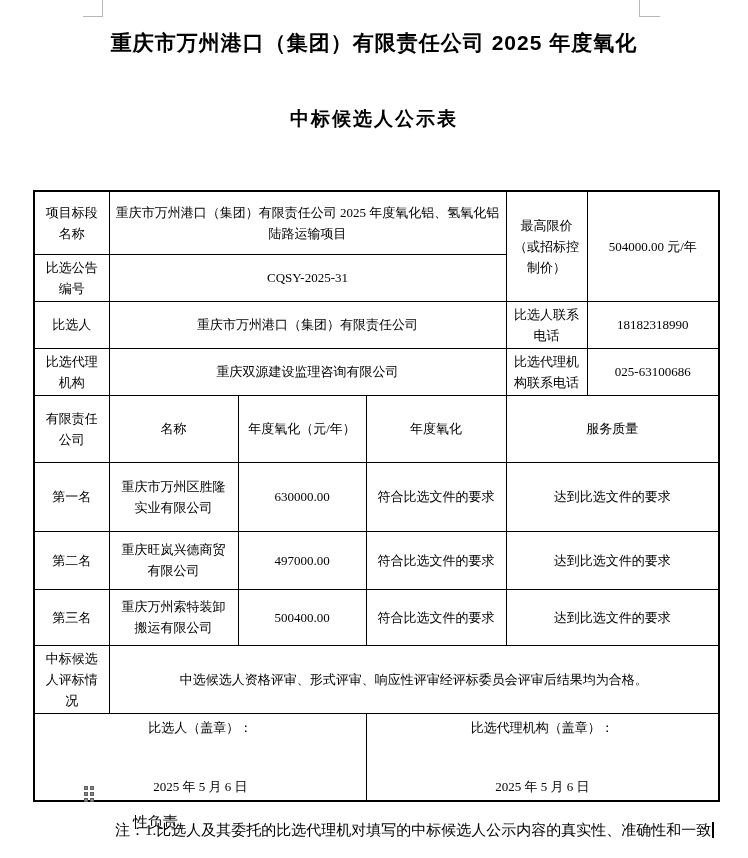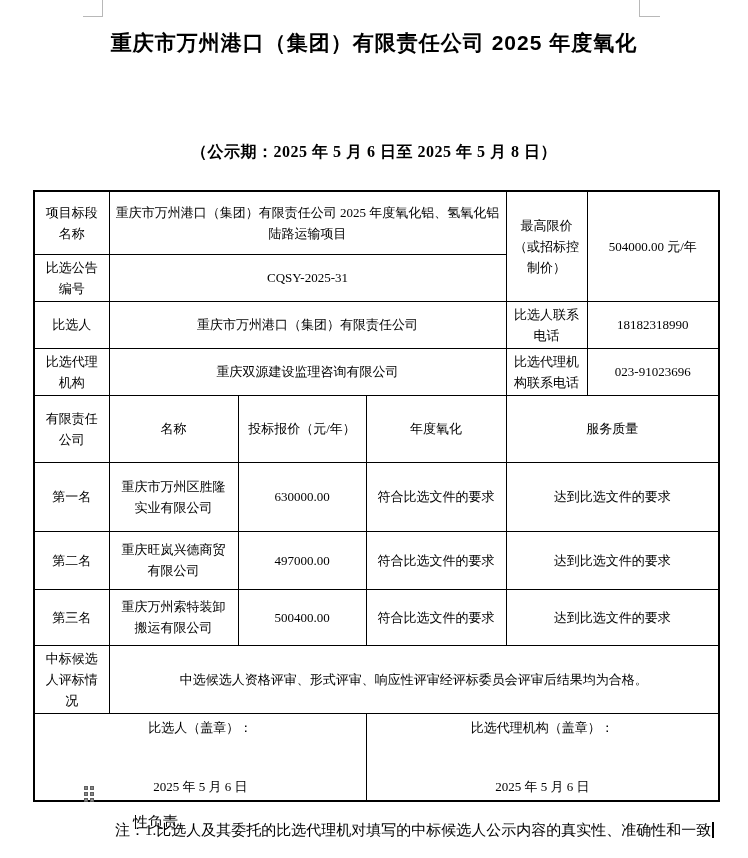--- a/index.html
+++ b/index.html
@@ -66,21 +66,21 @@
 <body>
 
 <div class="page abs" style="left:0;top:0;width:748px;height:858px;">
 
   <div class="crop" style="left:102px;top:0;width:1px;height:16px;"></div>
   <div class="crop" style="left:83px;top:16px;width:20px;height:1px;"></div>
   <div class="crop" style="left:639px;top:0;width:1px;height:16px;"></div>
   <div class="crop" style="left:639px;top:16px;width:21px;height:1px;"></div>
 
   <div class="title-line t1">重庆市万州港口（集团）有限责任公司 2025 年度氧化</div>
-  <div class="period">（公示期：2025 年 5 月 6 日至 2025 年 5 月 8 日）</div>
+  <div class="title-line form-title">中标候选人公示表</div>
 
   <table class="pub">
     <colgroup>
       <col style="width:75px">
         <col style="width:129px">
         <col style="width:128px">
       <col style="width:140px">
         <col style="width:81px">
         <col style="width:132px">
     </colgroup>
@@ -98,26 +98,26 @@
       <tr class="r3">
         <td>比选人</td>
         <td colspan="3">重庆市万州港口（集团）有限责任公司</td>
         <td class="narrow">比选人联系电话</td>
         <td>18182318990</td>
       </tr>
       <tr class="r4">
         <td>比选代理机构</td>
         <td colspan="3">重庆双源建设监理咨询有限公司</td>
         <td class="narrow">比选代理机构联系电话</td>
-        <td>023-91023696</td>
+        <td>025-63100686</td>
       </tr>
       <tr class="r5">
         <td>有限责任公司</td>
         <td>名称</td>
-        <td class="nowrap">投标报价（元/年）</td>
+        <td class="nowrap">年度氧化（元/年）</td>
         <td>年度氧化</td>
         <td colspan="2">服务质量</td>
       </tr>
       <tr class="r6">
         <td>第一名</td>
         <td class="left-text">重庆市万州区胜隆实业有限公司</td>
         <td>630000.00</td>
         <td>符合比选文件的要求</td>
         <td colspan="2">达到比选文件的要求</td>
       </tr>

